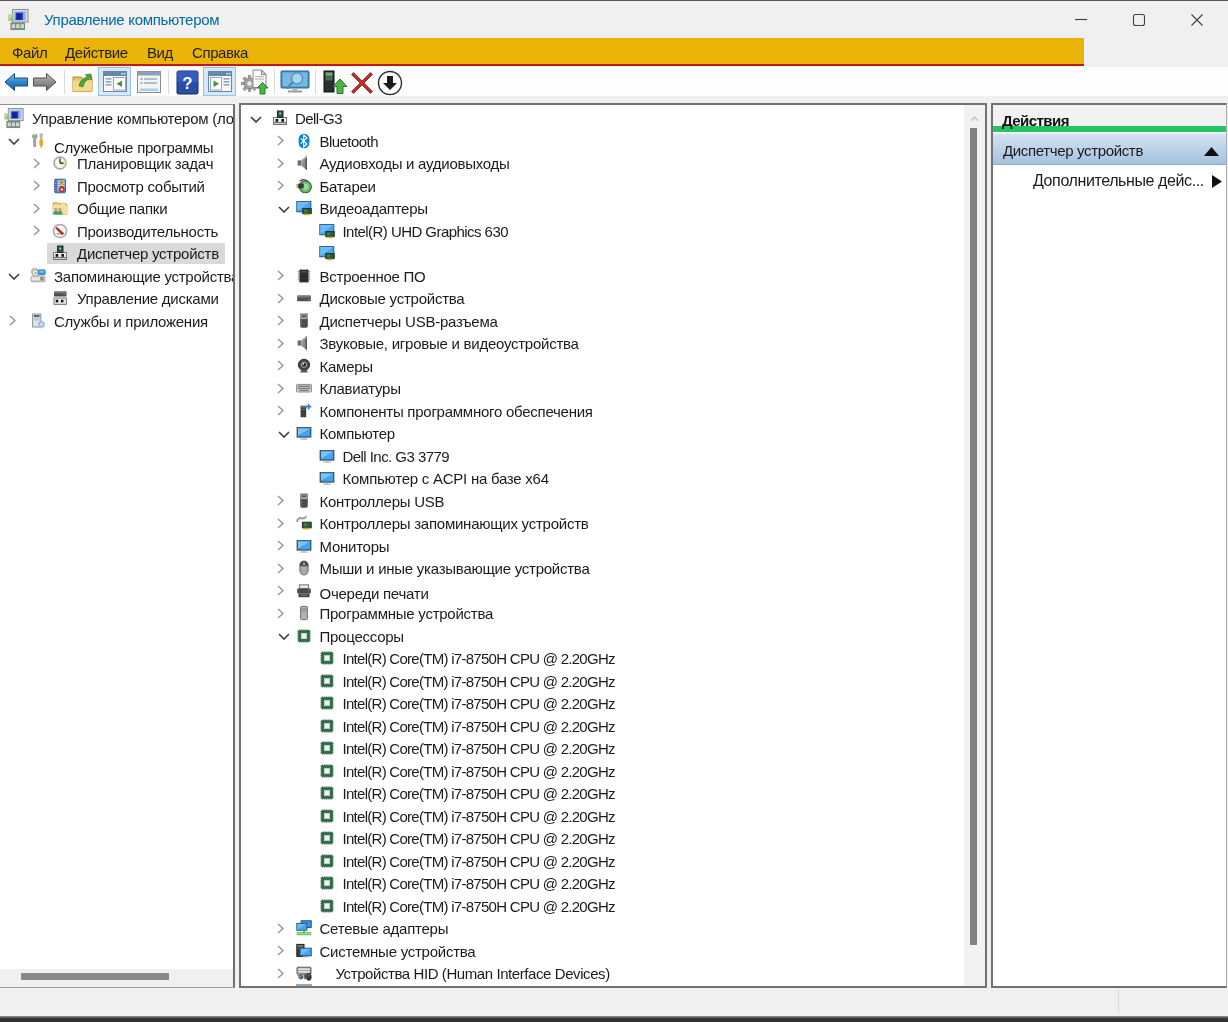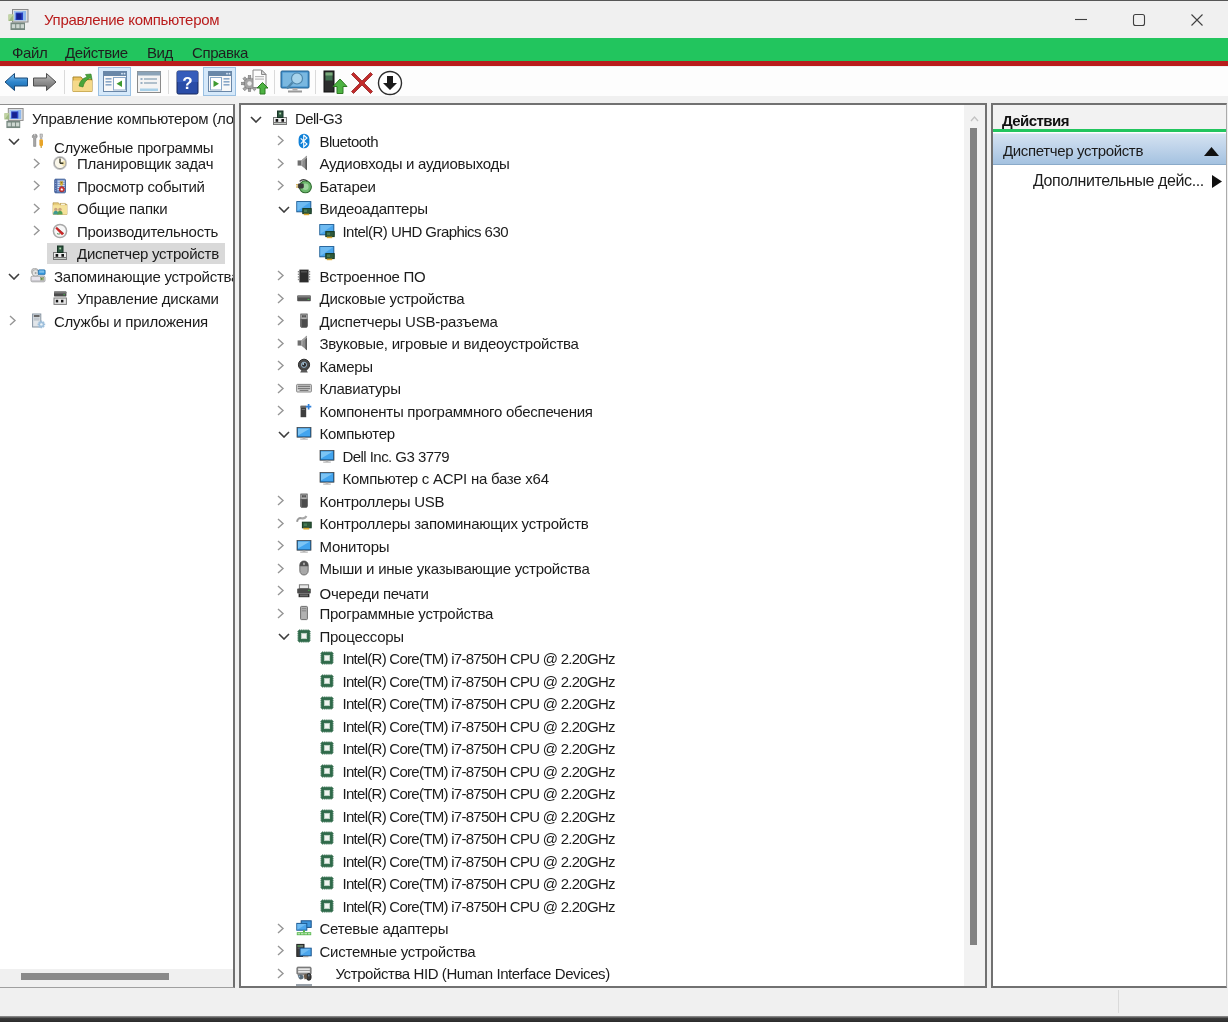--- a/index.html
+++ b/index.html
@@ -1,40 +1,40 @@
 <!DOCTYPE html>
 <html><head>
 <meta charset="utf-8">
 <style>
   * { margin:0; padding:0; box-sizing:border-box; }
   html,body { width:1228px; height:1022px; overflow:hidden; }
   body { font-family:"Liberation Sans", sans-serif; background:#f0f0f0; position:relative; color:#1b1b1b; }
   .abs { position:absolute; }
   #topedge { left:0; top:0; width:1228px; height:1px; background:#565656; position:absolute; }
   #titlebar { left:0; top:1px; width:1228px; height:37px; background:#f0f0f0; position:absolute; }
-  #title-text { left:44px; top:11px; font-size:15px; color:#b91c1c; position:absolute; letter-spacing:-0.3px; }
+  #title-text { left:44px; top:11px; font-size:15px; color:#0369a1; position:absolute; letter-spacing:-0.3px; }
   .wbtn { top:0; height:38px; width:46px; }
-  #menubar { left:0; top:38px; width:1228px; height:28px; background:#22c55e; border-bottom:5px solid #b91c1c; position:absolute; }
+  #menubar { left:0; top:38px; width:1084px; height:28px; background:#eab308; border-bottom:2px solid #b91c1c; position:absolute; }
   .menu { position:absolute; top:6px; font-size:15px; color:#1f1f1f; letter-spacing:-0.4px; }
   #toolbar { left:0; top:67px; width:1228px; height:29px; background:#fdfdfd; position:absolute; }
   .tsep { position:absolute; top:70px; width:1px; height:24px; background:#dadada; }
   #leftpanel { left:0; top:104px; width:235px; height:884px; background:#fff; border-top:1px solid #8f8f8f; border-right:2px solid #6f6f6f; border-bottom:1px solid #9f9f9f; position:absolute; overflow:hidden; }
   #centerpanel { left:239px; top:103px; width:748px; height:885px; background:#fff; border:2px solid #717171; position:absolute; overflow:hidden; }
   #rightpanel { left:991px; top:103px; width:236px; height:885px; background:#fff; border:2px solid #717171; border-right:1px solid #ababab; position:absolute; overflow:hidden; }
   .txt { position:absolute; font-size:15px; white-space:nowrap; transform:translateY(-50%); letter-spacing:-0.2px; }
   .cyr { letter-spacing:-0.25px; }
   .lat { letter-spacing:-0.55px; }
   .nv  { letter-spacing:-0.45px; }
   .cpu { letter-spacing:-0.72px; }
   .mix { letter-spacing:-0.42px;margin-left:16px; }
   #lp-hscroll { left:0px; bottom:0px; height:18px; width:234px; background:#f0f0f0; position:absolute; }
   #lp-thumb { position:absolute; left:21px; top:4px; width:148px; height:7px; background:#8a8a8a; }
   #cp-vscroll { right:0; top:0; width:21px; height:100%; background:#f2f2f2; position:absolute; }
   #cp-thumb { position:absolute; left:6px; top:23px; width:7px; height:817px; background:#828282; }
-  #act-hdr { left:0; top:0; width:100%; height:27px; background:#f2f2f2; border-bottom:3px solid #22c55e; position:absolute; }
+  #act-hdr { left:0; top:0; width:100%; height:27px; background:#f2f2f2; border-bottom:6px solid #22c55e; position:absolute; }
   #act-hdr span { position:absolute; left:9px; top:7px; font-weight:bold; font-size:15px; color:#111; letter-spacing:-0.55px; }
   #act-blue { left:0; top:28px; width:100%; height:32px; background:linear-gradient(#d4e2f1 0%,#bdd2e9 50%,#a4c2e0 100%); border-bottom:1px solid #8aaac9; border-top:1px solid #e9f0f8; position:absolute; }
   #act-blue span { position:absolute; left:10px; top:8px; font-size:15px; color:#1a1a1a; letter-spacing:-0.35px; }
   #statusstrip { left:0; top:988px; width:1228px; height:27px; background:#f0f0f0; position:absolute; }
   #statusdiv { left:1118px; top:990px; width:1px; height:23px; background:#dadada; position:absolute; }
   #bottomdark { left:0; top:1016px; width:1228px; height:6px; background:linear-gradient(#999 0%,#3a3a3a 40%,#2b2b2b 100%); position:absolute; }
 </style>
 </head>
 <body>
 

